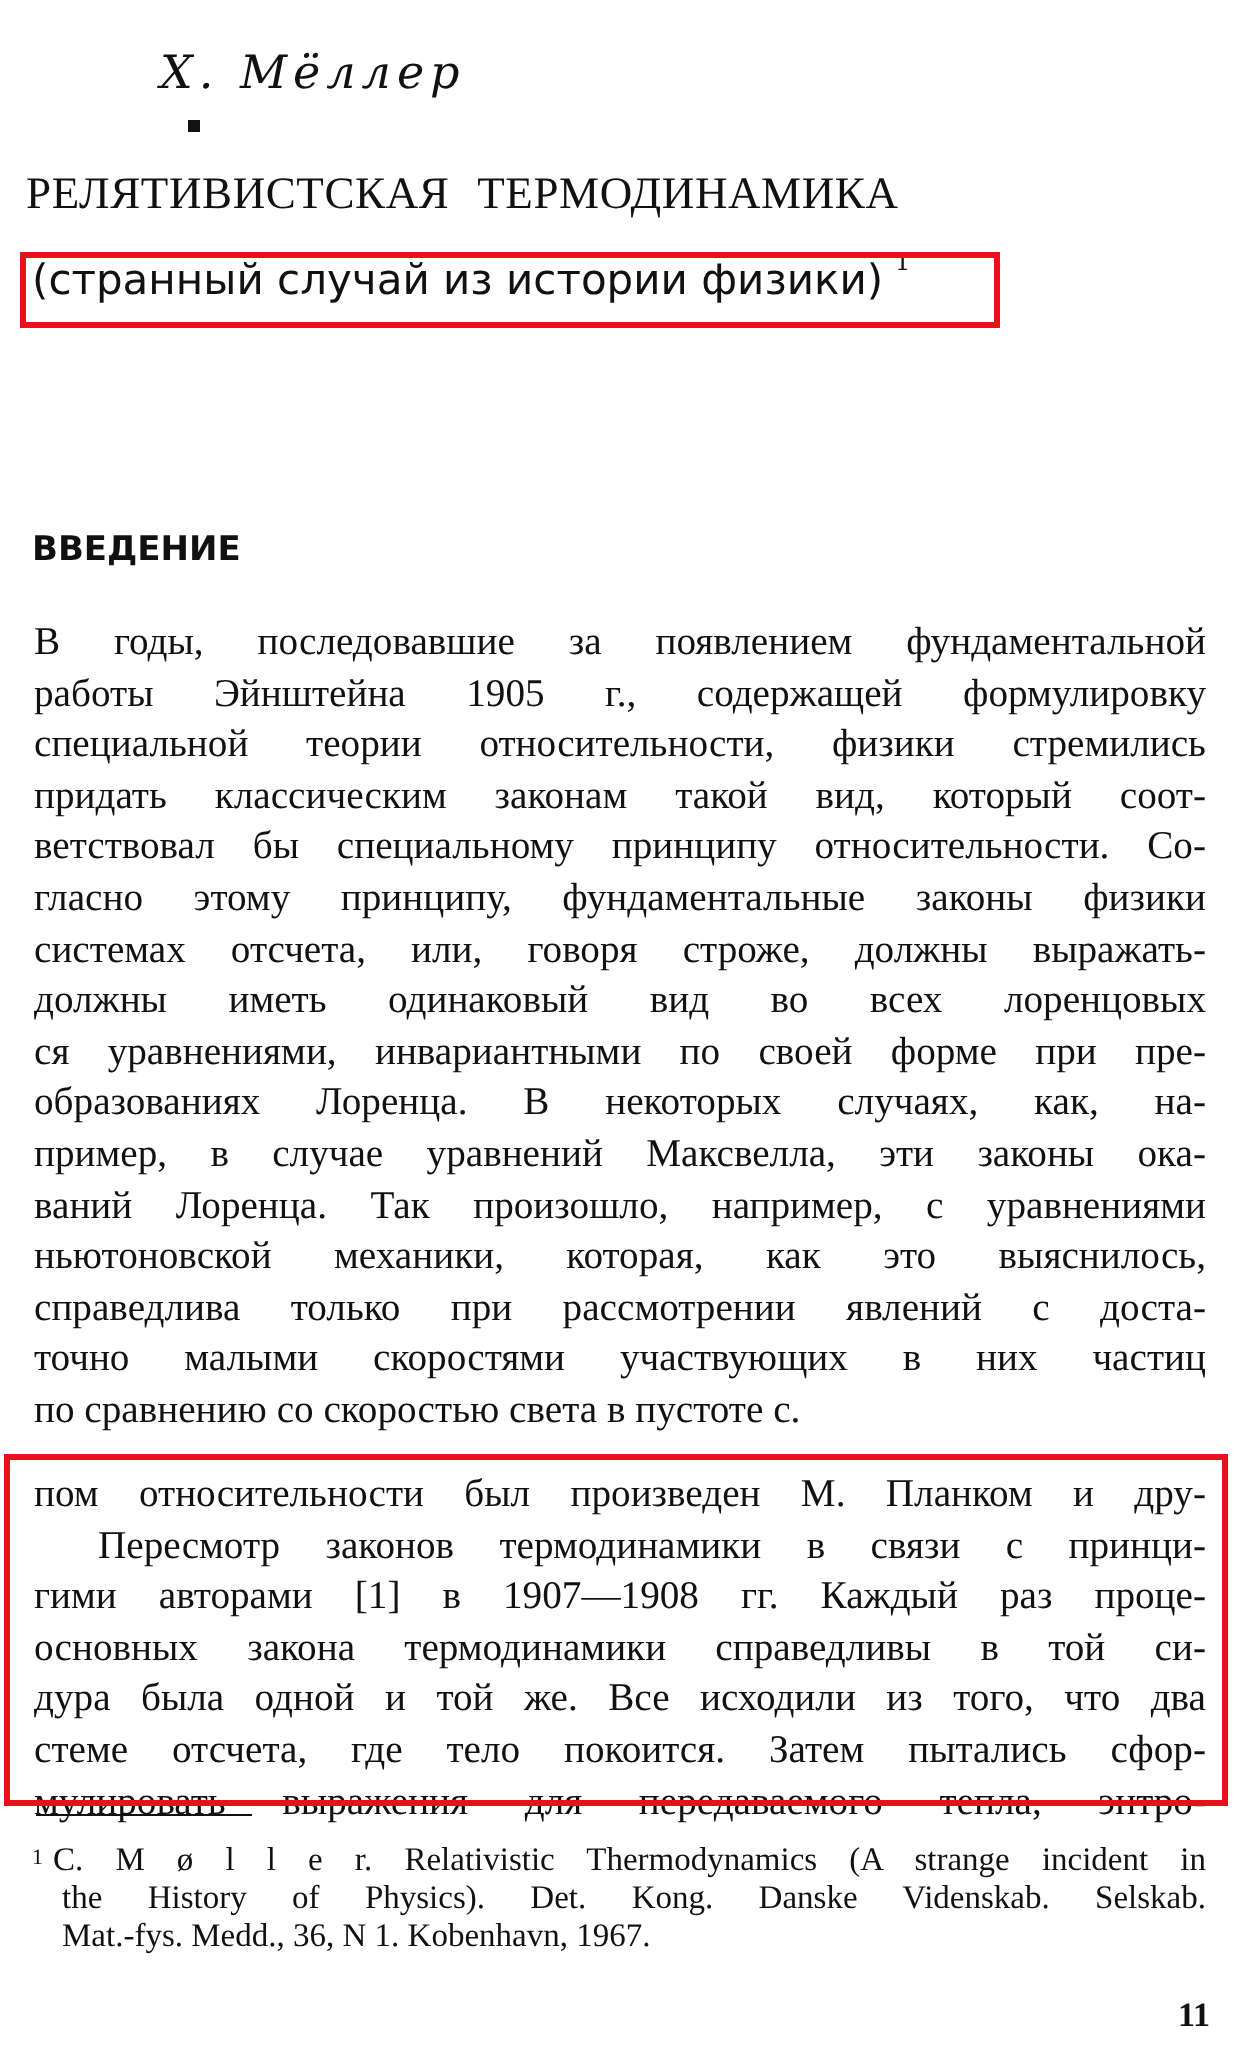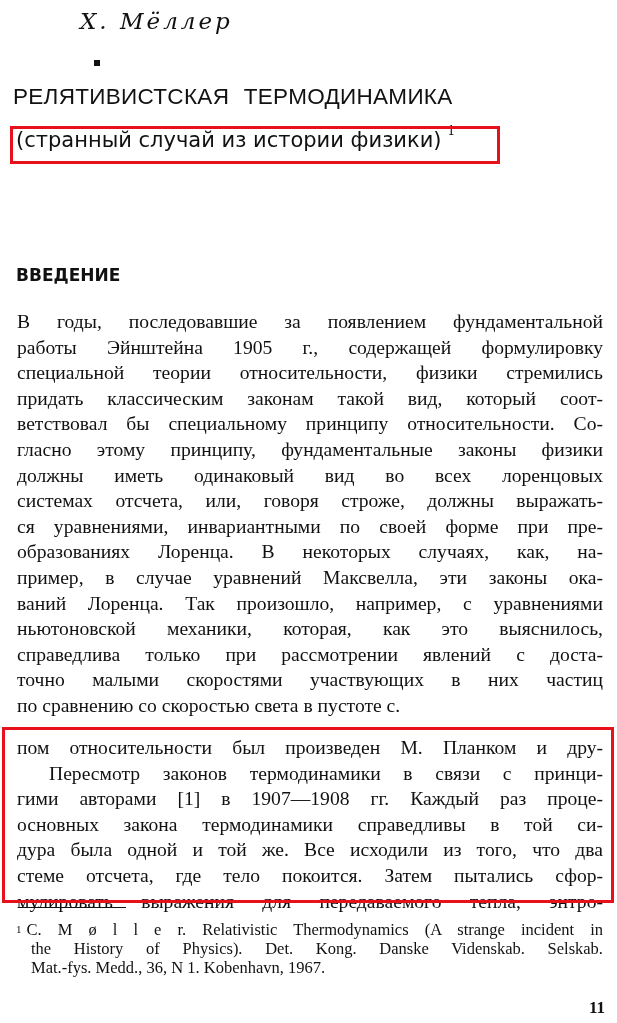--- a/index.html
+++ b/index.html
@@ -1,19 +1,19 @@
 <!DOCTYPE html>
 <html><head>
 <meta charset="utf-8">
 <style>
   html, body { margin:0; padding:0; background:#fff; }
   body { width:617px; height:1023px; position:relative; overflow:hidden; color:#111; }
-  .author { position:absolute; left:80px; top:8px; font-family:"DejaVu Serif", serif; font-style:italic; font-size:23px; letter-spacing:3px; }
+  .author { position:absolute; left:80px; top:24px; font-family:"DejaVu Serif", serif; font-style:italic; font-size:23px; letter-spacing:3px; }
   .bullet { position:absolute; left:94px; top:60px; width:6px; height:6px; background:#111; }
-  .title { position:absolute; left:13px; top:84px; font-family:Liberation Sans, sans-serif; font-size:22.5px; letter-spacing:0.3px; word-spacing:8px; white-space:nowrap; }
+  .title { position:absolute; left:13px; top:84px; font-family:Liberation Serif, serif; font-size:22.5px; letter-spacing:0.3px; word-spacing:8px; white-space:nowrap; }
   .subtitle { position:absolute; left:16px; top:128px; font-family:"DejaVu Sans", sans-serif; font-size:21px; white-space:nowrap; }
   .subtitle sup { font-family:"DejaVu Serif", serif; font-size:12px; vertical-align:top; position:relative; top:-4px; margin-left:6px; }
   .hl-box { position:absolute; border:3px solid #e8101a; box-sizing:border-box; pointer-events:none; }
   .section { position:absolute; left:16px; top:265px; font-family:"DejaVu Sans", sans-serif; font-size:17px; font-weight:bold; }
   .body { position:absolute; left:17px; width:586px; font-family:"Liberation Serif", serif; font-size:19.6px; line-height:25.6px; }
   .body .line { display:block; text-align:justify; text-align-last:justify; white-space:nowrap; height:25.6px; }
   .body .line.last { text-align-last:left; }
   .body .line.indent { padding-left:32px; }
   .p1 { top:309px; }
   .p2 { top:735px; }
@@ -36,22 +36,22 @@
 
 <div class="section">ВВЕДЕНИЕ</div>
 
 <div class="body p1">
   <span class="line">В годы, последовавшие за появлением фундаментальной</span>
   <span class="line">работы Эйнштейна 1905 г., содержащей формулировку</span>
   <span class="line">специальной теории относительности, физики стремились</span>
   <span class="line">придать классическим законам такой вид, который соот-</span>
   <span class="line">ветствовал бы специальному принципу относительности. Со-</span>
   <span class="line">гласно этому принципу, фундаментальные законы физики</span>
+  <span class="line">системах отсчета, или, говоря строже, должны выражать-</span>
   <span class="line">должны иметь одинаковый вид во всех лоренцовых</span>
-  <span class="line">системах отсчета, или, говоря строже, должны выражать-</span>
   <span class="line">ся уравнениями, инвариантными по своей форме при пре-</span>
   <span class="line">образованиях Лоренца. В некоторых случаях, как, на-</span>
   <span class="line">пример, в случае уравнений Максвелла, эти законы ока-</span>
   <span class="line">ваний Лоренца. Так произошло, например, с уравнениями</span>
   <span class="line">ньютоновской механики, которая, как это выяснилось,</span>
   <span class="line">справедлива только при рассмотрении явлений с доста-</span>
   <span class="line">точно малыми скоростями участвующих в них частиц</span>
   <span class="line last">по сравнению со скоростью света в пустоте с.</span>
 </div>
 

